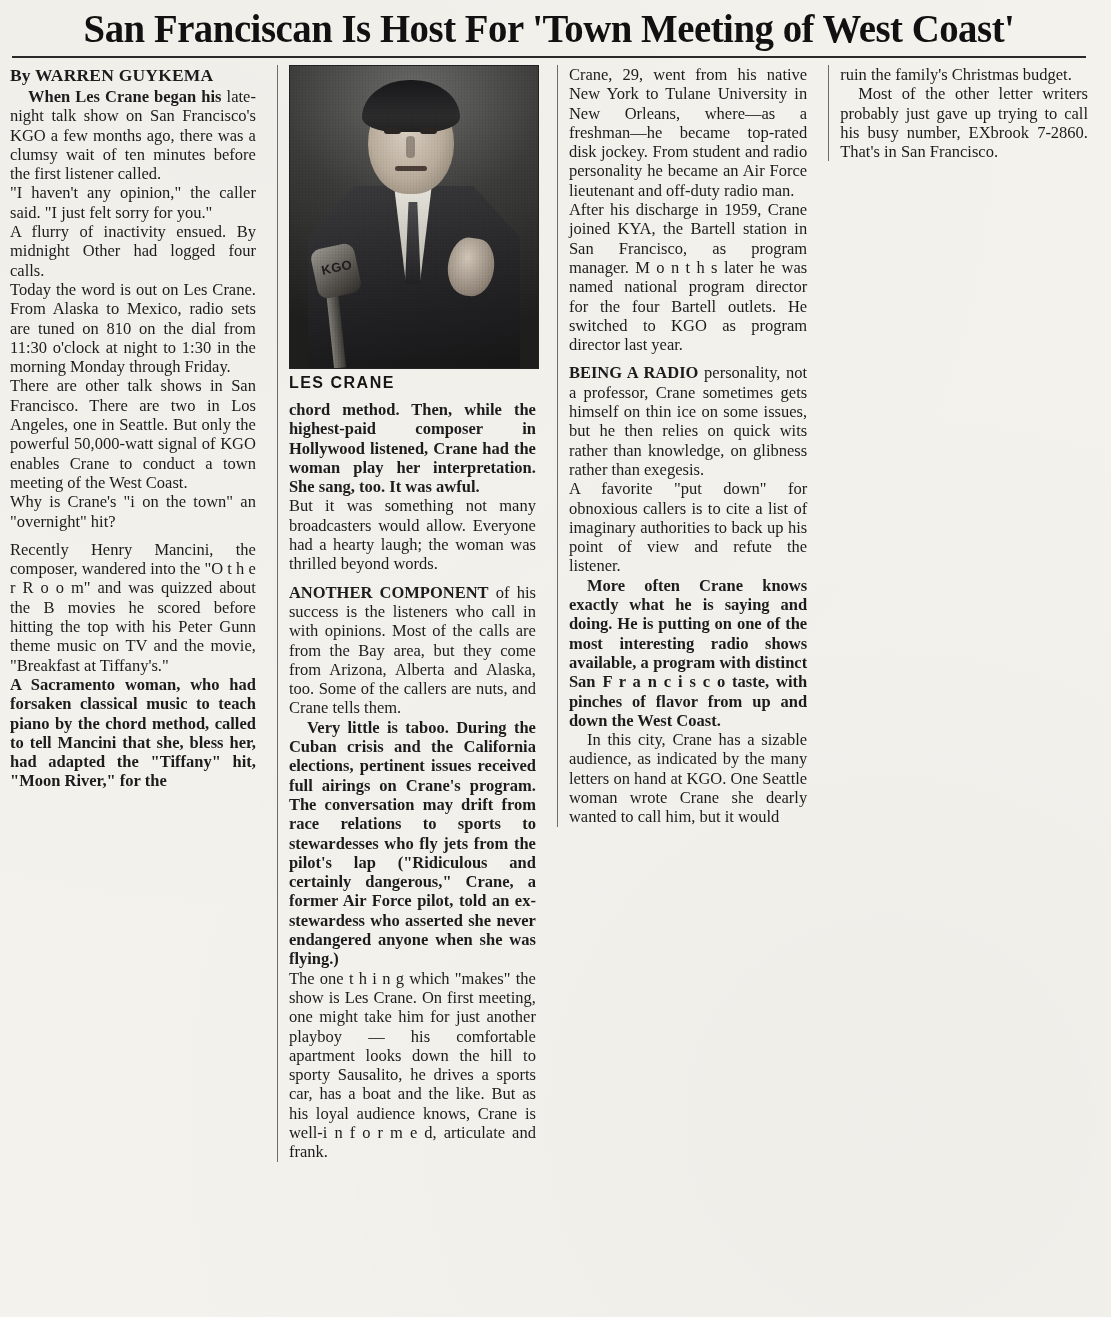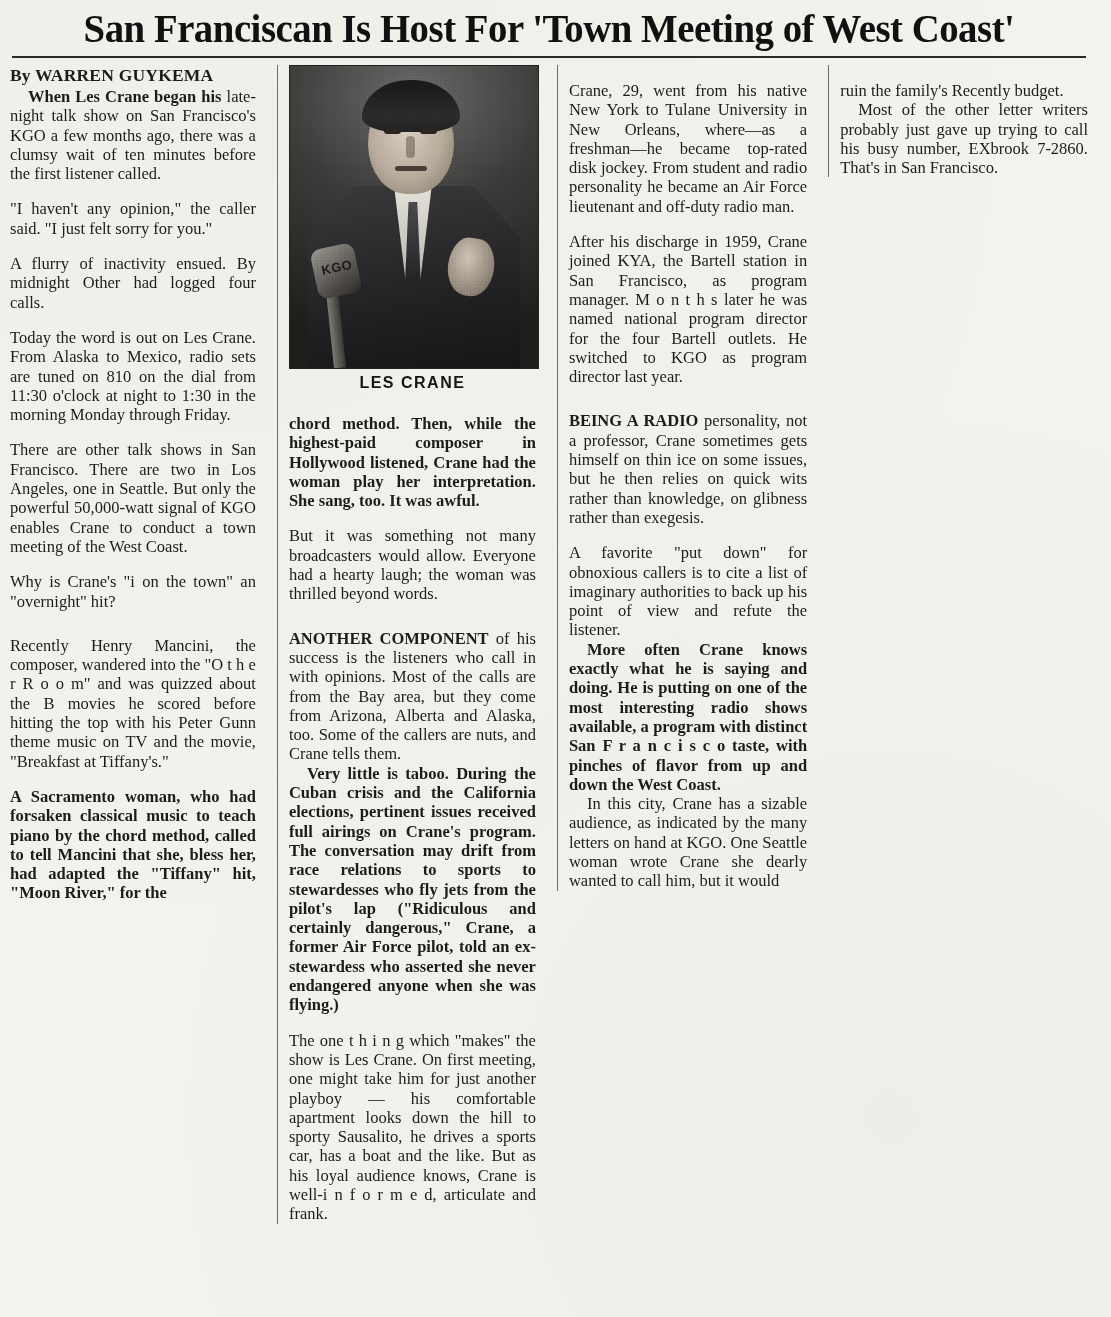--- a/index.html
+++ b/index.html
@@ -56,21 +56,21 @@
 
   p {
     margin: 0;
     font-size: 16.5px;
     line-height: 19.3px;
     text-align: justify;
     text-indent: 18px;
     color: #1c1c1c;
     -webkit-font-smoothing: none;
   }
-  p.noindent { text-indent: 0; margin-top: 16px; }
+  p.noindent { text-indent: 0; }
   p.bold, .bold {
     font-weight: bold;
   }
   .byline {
     font-weight: bold;
     font-size: 17.5px;
     line-height: 20px;
     margin-bottom: 2px;
     text-indent: 0;
     letter-spacing: 0.2px;
@@ -207,21 +207,20 @@
     position: absolute;
     left: 158px;
     top: 172px;
     width: 46px;
     height: 58px;
     border-radius: 40% 40% 45% 45% / 50% 50% 50% 50%;
     background: radial-gradient(ellipse at 40% 35%, #cfc4b6, #8d8275 70%, #5d554b 100%);
     transform: rotate(8deg);
   }
   .caption {
-    text-align: center;
     font-family: "Liberation Sans", sans-serif;
     font-weight: bold;
     font-size: 16px;
     letter-spacing: 1.5px;
     padding: 5px 0 6px 0;
     color: #151515;
   }
   .gap { height: 9px; }
 </style>
 </head>
@@ -283,18 +282,18 @@
       <p class="noindent"><span>Crane, 29, went from his native New York to Tulane University in New Orleans, where—as a freshman—he became top-rated disk jockey. From student and radio personality he became an Air Force lieutenant and off-duty radio man.</span></p>
       <p class="noindent"><span>After his discharge in 1959, Crane joined KYA, the Bartell station in San Francisco, as program manager. M o n t h s later he was named national program director for the four Bartell outlets. He switched to KGO as program director last year.</span></p>
       <div class="gap"></div>
       <p class="noindent"><span class="leadin">BEING A RADIO</span><span> personality, not a professor, Crane sometimes gets himself on thin ice on some issues, but he then relies on quick wits rather than knowledge, on glibness rather than exegesis.</span></p>
       <p class="noindent"><span>A favorite "put down" for obnoxious callers is to cite a list of imaginary authorities to back up his point of view and refute the listener.</span></p>
       <p class="bold">More often Crane knows exactly what he is saying and doing. He is putting on one of the most interesting radio shows available, a program with distinct San F r a n c i s c o taste, with pinches of flavor from up and down the West Coast.</p>
       <p>In this city, Crane has a sizable audience, as indicated by the many letters on hand at KGO. One Seattle woman wrote Crane she dearly wanted to call him, but it would</p>
     </div>
 
     <div class="col col4">
-      <p class="noindent"><span>ruin the family's Recently budget.</span></p>
+      <p class="noindent"><span>ruin the family's Christmas budget.</span></p>
       <p><span>Most of the other letter writers probably just gave up trying to call his busy number, EXbrook 7-2860. That's in San Francisco.</span></p>
     </div>
 
   </div>
 </div>
 
 </body></html>

